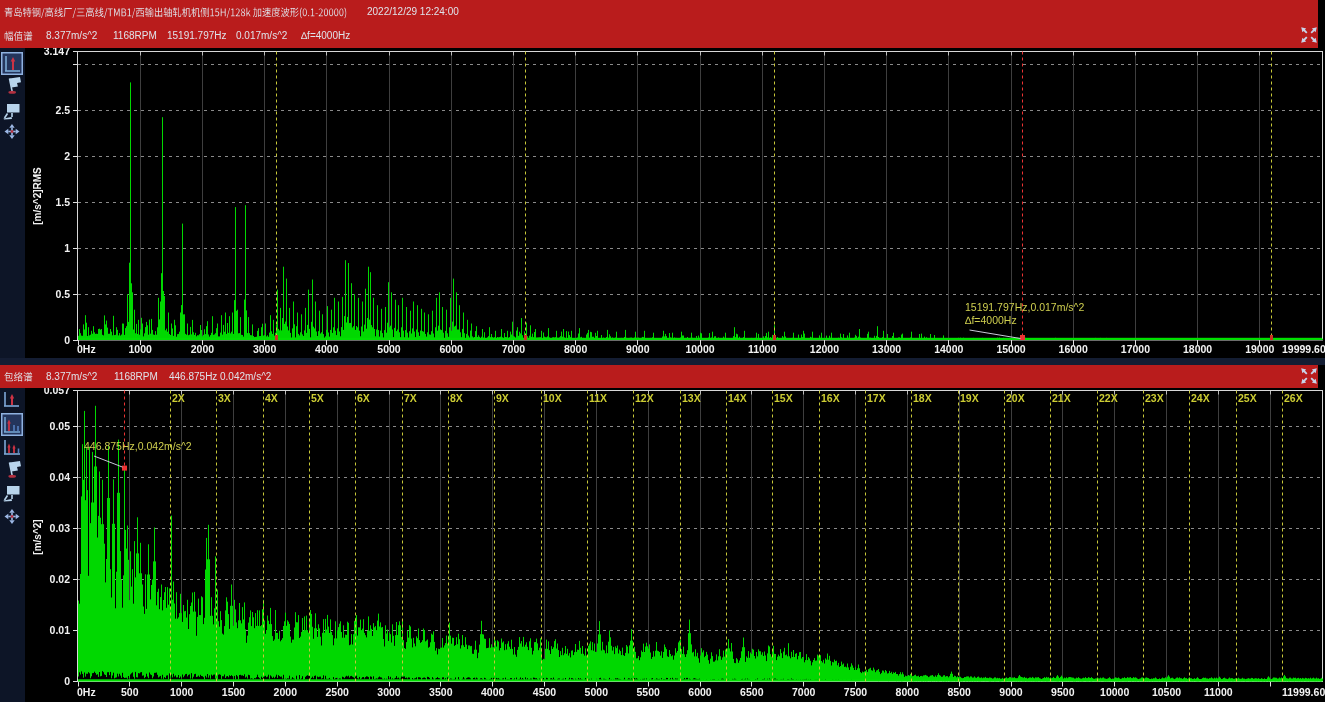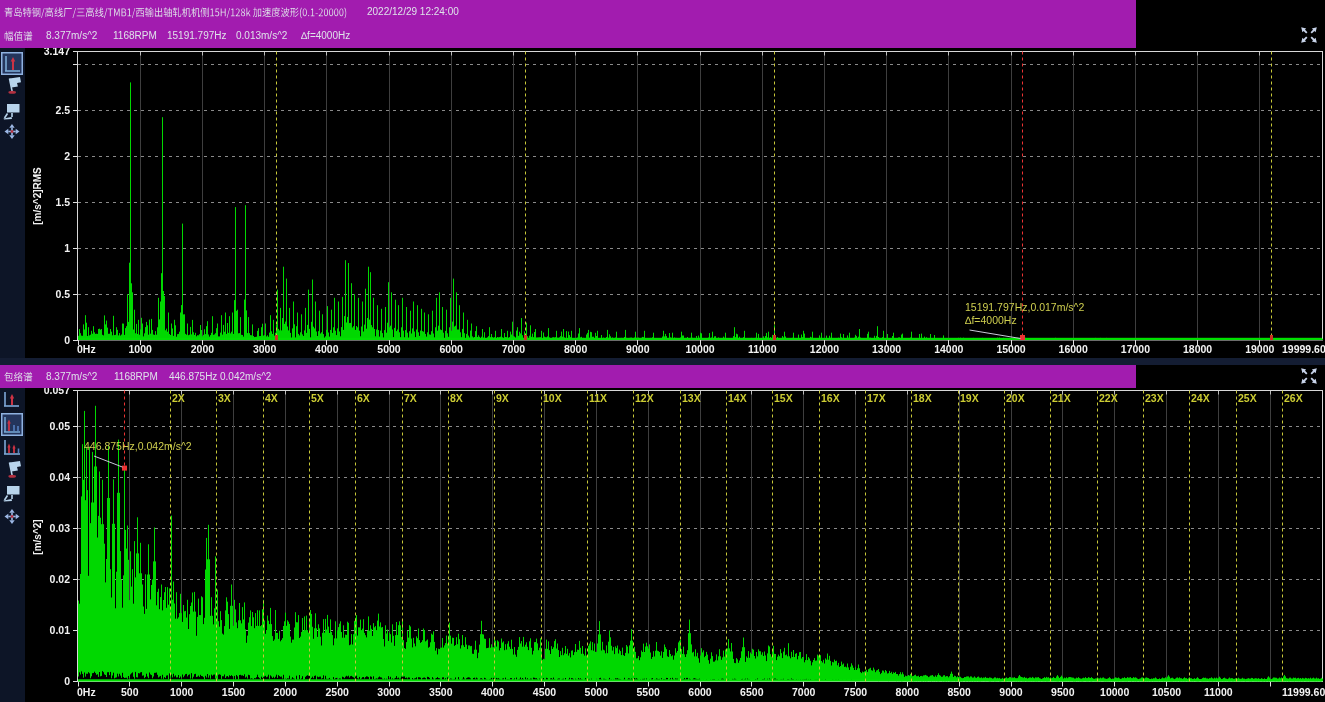--- a/index.html
+++ b/index.html
@@ -1,20 +1,20 @@
 <!DOCTYPE html>
-<html><head><meta charset="utf-8"><style>html,body{margin:0;padding:0;background:#000;}body{width:1325px;height:702px;overflow:hidden;font-family:"Liberation Sans",sans-serif;position:relative;}.bar{position:absolute;left:0;width:1136px;background:#a21caf;color:#dfe3ea;font-size:10px;}.bar span{position:absolute;top:0;line-height:24px;white-space:pre;}</style></head><body>
+<html><head><meta charset="utf-8"><style>html,body{margin:0;padding:0;background:#000;}body{width:1325px;height:702px;overflow:hidden;font-family:"Liberation Sans",sans-serif;position:relative;}.bar{position:absolute;left:0;width:1318px;background:#b91c1c;color:#dfe3ea;font-size:10px;}.bar span{position:absolute;top:0;line-height:24px;white-space:pre;}</style></head><body>
 <div class="bar" style="top:0;height:24px;">
     <span style="left:367px;">2022/12/29 12:24:00</span>
   </div>
 <div class="bar" style="top:24px;height:24px;">
     <span style="left:46px;">8.377m/s^2</span>
     <span style="left:113px;">1168RPM</span>
     <span style="left:167px;text-align:center;">15191.797Hz</span>
-    <span style="left:236px;">0.013m/s^2</span>
+    <span style="left:236px;">0.017m/s^2</span>
     <span style="left:301px;">∆f=4000Hz</span>
   </div>
 <svg style="position:absolute;left:0;top:0;" width="480" height="48" viewBox="0 0 480 48">
     <g fill="#dfe3ea" transform="translate(4,16.2) scale(0.882 1)">
       <path d="M7.7 -3.5V-2.8H2.9V-3.5ZM2.1 -4.1V0.9H2.9V-0.9H7.7V-0.0C7.7 0.1 7.6 0.2 7.5 0.2C7.3 0.2 6.7 0.2 6.0 0.2C6.1 0.4 6.2 0.6 6.3 0.8C7.2 0.8 7.7 0.8 8.1 0.7C8.4 0.6 8.5 0.4 8.5 -0.0V-4.1ZM2.9 -2.2H7.7V-1.4H2.9ZM4.8 -8.8V-8.1H1.3V-7.5H4.8V-6.8H1.7V-6.2H4.8V-5.4H0.6V-4.8H9.9V-5.4H5.6V-6.2H8.9V-6.8H5.6V-7.5H9.3V-8.1H5.6V-8.8Z M13.9 -6.2C14.6 -5.8 15.6 -5.4 16.1 -5.0L16.5 -5.6C16.0 -5.9 15.0 -6.4 14.3 -6.7ZM18.4 -7.8H15.6C15.7 -8.1 15.9 -8.4 16.1 -8.7L15.2 -8.9C15.1 -8.6 14.9 -8.2 14.8 -7.8H12.4V-3.5H19.3C19.2 -1.2 19.1 -0.3 18.8 -0.0C18.7 0.1 18.6 0.1 18.4 0.1L17.6 0.1V-2.7H16.9V-0.9H15.0V-3.1H14.2V-0.9H12.4V-2.7H11.7V-0.2H16.9V0.1H17.2C17.3 0.3 17.4 0.6 17.4 0.8C17.9 0.8 18.5 0.8 18.7 0.8C19.1 0.7 19.3 0.7 19.5 0.4C19.8 0.1 20.0 -1.0 20.1 -3.9C20.1 -4.0 20.1 -4.2 20.1 -4.2H13.2V-7.1H18.2C18.1 -6.0 18.0 -5.6 17.8 -5.4C17.7 -5.4 17.7 -5.4 17.5 -5.4C17.4 -5.4 17.1 -5.4 16.7 -5.4C16.8 -5.2 16.9 -4.9 16.9 -4.7C17.3 -4.7 17.7 -4.7 17.9 -4.7C18.1 -4.7 18.3 -4.8 18.4 -5.0C18.7 -5.2 18.8 -5.9 19.0 -7.5C19.0 -7.6 19.0 -7.8 19.0 -7.8Z M25.8 -2.2C26.3 -1.7 26.9 -1.0 27.1 -0.5L27.7 -0.9C27.5 -1.4 26.9 -2.1 26.4 -2.6ZM27.7 -8.8V-7.7H25.7V-7.0H27.7V-5.6H25.1V-4.9H29.0V-3.6H25.3V-2.9H29.0V-0.1C29.0 0.0 29.0 0.1 28.8 0.1C28.6 0.1 28.1 0.1 27.4 0.1C27.5 0.3 27.6 0.6 27.7 0.8C28.5 0.8 29.0 0.8 29.3 0.7C29.7 0.6 29.8 0.3 29.8 -0.1V-2.9H31.0V-3.6H29.8V-4.9H31.1V-5.6H28.5V-7.0H30.6V-7.7H28.5V-8.8ZM22.0 -8.0C21.9 -6.7 21.7 -5.3 21.4 -4.5C21.6 -4.4 21.9 -4.2 22.0 -4.1C22.2 -4.6 22.3 -5.2 22.4 -5.9H23.2V-3.3C22.6 -3.1 22.0 -3.0 21.5 -2.8L21.7 -2.0L23.2 -2.5V0.8H24.0V-2.8L25.1 -3.1L25.0 -3.9L24.0 -3.6V-5.9H25.0V-6.7H24.0V-8.8H23.2V-6.7H22.5C22.6 -7.1 22.6 -7.5 22.7 -7.9Z M33.3 -8.8C33.0 -7.8 32.5 -6.9 31.8 -6.2C32.0 -6.1 32.2 -5.7 32.2 -5.5C32.6 -5.9 32.9 -6.4 33.2 -6.9H35.7V-7.6H33.6C33.8 -7.9 33.9 -8.3 34.0 -8.6ZM33.5 0.8C33.7 0.6 34.0 0.4 35.7 -0.5C35.7 -0.6 35.6 -0.9 35.6 -1.1L34.3 -0.5V-2.9H35.8V-3.6H34.3V-5.0H35.5V-5.7H32.7V-5.0H33.6V-3.6H32.1V-2.9H33.6V-0.6C33.6 -0.2 33.4 0.0 33.2 0.1C33.3 0.3 33.5 0.6 33.5 0.8ZM36.0 -8.3V0.8H36.8V-7.6H40.5V-0.2C40.5 -0.1 40.4 0.0 40.3 0.0C40.2 0.0 39.7 0.0 39.1 -0.0C39.2 0.2 39.3 0.5 39.4 0.7C40.1 0.7 40.6 0.7 40.9 0.6C41.1 0.4 41.2 0.2 41.2 -0.2V-8.3ZM39.4 -7.2C39.2 -6.3 38.9 -5.5 38.7 -4.7C38.3 -5.3 37.9 -5.9 37.6 -6.5L37.0 -6.2C37.4 -5.5 37.9 -4.7 38.3 -3.8C37.9 -2.7 37.4 -1.6 36.8 -0.8C37.0 -0.7 37.3 -0.5 37.4 -0.4C37.9 -1.2 38.3 -2.0 38.7 -3.0C39.1 -2.3 39.4 -1.6 39.6 -1.0L40.2 -1.3C39.9 -2.0 39.5 -2.9 39.1 -3.9C39.4 -4.9 39.8 -6.0 40.0 -7.0Z M42.1 1.9H42.8L46.0 -8.3H45.3Z M49.1 -5.9H53.7V-4.9H49.1ZM48.3 -6.4V-4.3H54.5V-6.4ZM50.7 -8.7 51.1 -7.7H46.7V-7.0H56.0V-7.7H51.9C51.8 -8.1 51.6 -8.5 51.5 -8.9ZM47.1 -3.7V0.8H47.9V-3.1H54.8V0.0C54.8 0.1 54.8 0.2 54.7 0.2C54.5 0.2 54.0 0.2 53.6 0.2C53.7 0.3 53.8 0.6 53.8 0.8C54.5 0.8 55.0 0.8 55.2 0.7C55.5 0.6 55.6 0.4 55.6 0.0V-3.7ZM49.1 -2.5V0.2H49.8V-0.3H53.5V-2.5ZM49.8 -1.9H52.8V-0.9H49.8Z M57.2 -0.6 57.4 0.2C58.3 -0.1 59.6 -0.5 60.8 -0.8L60.7 -1.5C59.4 -1.1 58.1 -0.8 57.2 -0.6ZM64.0 -8.2C64.5 -7.9 65.2 -7.5 65.5 -7.2L66.0 -7.7C65.7 -8.0 65.0 -8.4 64.5 -8.6ZM57.4 -4.4C57.5 -4.5 57.8 -4.6 59.1 -4.7C58.6 -4.1 58.2 -3.5 58.0 -3.3C57.7 -2.9 57.4 -2.7 57.2 -2.6C57.3 -2.4 57.4 -2.1 57.4 -1.9C57.7 -2.0 58.0 -2.1 60.6 -2.7C60.6 -2.8 60.6 -3.1 60.6 -3.3L58.6 -3.0C59.4 -3.9 60.2 -5.1 60.8 -6.2L60.2 -6.6C60.0 -6.2 59.7 -5.8 59.5 -5.4L58.2 -5.3C58.8 -6.2 59.4 -7.3 59.9 -8.4L59.1 -8.8C58.7 -7.5 57.9 -6.2 57.7 -5.8C57.5 -5.5 57.3 -5.2 57.1 -5.2C57.2 -5.0 57.3 -4.6 57.4 -4.4ZM65.9 -3.7C65.5 -3.0 64.9 -2.4 64.3 -1.9C64.1 -2.4 63.9 -3.1 63.8 -3.9L66.5 -4.4L66.4 -5.1L63.7 -4.6C63.7 -5.0 63.6 -5.5 63.6 -5.9L66.2 -6.3L66.1 -7.0L63.6 -6.7C63.5 -7.4 63.5 -8.1 63.5 -8.8H62.7C62.8 -8.1 62.8 -7.3 62.8 -6.5L61.2 -6.3L61.3 -5.6L62.9 -5.8C62.9 -5.3 62.9 -4.9 63.0 -4.4L61.0 -4.0L61.1 -3.3L63.1 -3.7C63.2 -2.8 63.4 -2.0 63.6 -1.4C62.7 -0.8 61.7 -0.3 60.6 0.0C60.8 0.2 61.0 0.5 61.1 0.7C62.1 0.3 63.0 -0.1 63.9 -0.7C64.3 0.3 64.9 0.8 65.6 0.8C66.3 0.8 66.6 0.5 66.7 -0.7C66.5 -0.8 66.3 -1.0 66.1 -1.1C66.1 -0.2 66.0 0.0 65.7 0.0C65.2 0.0 64.8 -0.4 64.5 -1.2C65.4 -1.8 66.1 -2.5 66.6 -3.3Z M68.6 -8.1V-4.9C68.6 -3.4 68.5 -1.2 67.5 0.4C67.7 0.4 68.1 0.7 68.3 0.8C69.3 -0.8 69.5 -3.2 69.5 -4.9V-7.3H76.9V-8.1Z M77.7 1.9H78.4L81.6 -8.3H80.9Z M83.0 -7.8V-7.0H91.0V-7.8ZM83.7 -4.4V-3.6H90.1V-4.4ZM82.4 -0.7V0.1H91.5V-0.7Z M95.2 -5.9H99.8V-4.9H95.2ZM94.4 -6.4V-4.3H100.6V-6.4ZM96.9 -8.7 97.2 -7.7H92.9V-7.0H102.1V-7.7H98.0C97.9 -8.1 97.8 -8.5 97.6 -8.9ZM93.2 -3.7V0.8H94.0V-3.1H100.9V0.0C100.9 0.1 100.9 0.2 100.8 0.2C100.6 0.2 100.1 0.2 99.7 0.2C99.8 0.3 99.9 0.6 99.9 0.8C100.6 0.8 101.1 0.8 101.4 0.7C101.6 0.6 101.7 0.4 101.7 0.0V-3.7ZM95.2 -2.5V0.2H95.9V-0.3H99.6V-2.5ZM95.9 -1.9H98.9V-0.9H95.9Z M103.3 -0.6 103.5 0.2C104.4 -0.1 105.7 -0.5 106.9 -0.8L106.8 -1.5C105.5 -1.1 104.2 -0.8 103.3 -0.6ZM110.1 -8.2C110.6 -7.9 111.3 -7.5 111.6 -7.2L112.1 -7.7C111.8 -8.0 111.1 -8.4 110.6 -8.6ZM103.5 -4.4C103.6 -4.5 103.9 -4.6 105.2 -4.7C104.7 -4.1 104.3 -3.5 104.1 -3.3C103.8 -2.9 103.5 -2.7 103.3 -2.6C103.4 -2.4 103.5 -2.1 103.6 -1.9C103.8 -2.0 104.1 -2.1 106.8 -2.7C106.7 -2.8 106.7 -3.1 106.8 -3.3L104.7 -3.0C105.5 -3.9 106.3 -5.1 106.9 -6.2L106.3 -6.6C106.1 -6.2 105.9 -5.8 105.6 -5.4L104.3 -5.3C104.9 -6.2 105.5 -7.3 106.0 -8.4L105.2 -8.8C104.8 -7.5 104.1 -6.2 103.8 -5.8C103.6 -5.5 103.4 -5.2 103.2 -5.2C103.3 -5.0 103.4 -4.6 103.5 -4.4ZM112.0 -3.7C111.6 -3.0 111.1 -2.4 110.4 -1.9C110.2 -2.4 110.1 -3.1 110.0 -3.9L112.6 -4.4L112.5 -5.1L109.9 -4.6C109.8 -5.0 109.8 -5.5 109.7 -5.9L112.3 -6.3L112.2 -7.0L109.7 -6.7C109.7 -7.4 109.6 -8.1 109.6 -8.8H108.9C108.9 -8.1 108.9 -7.3 108.9 -6.5L107.3 -6.3L107.4 -5.6L109.0 -5.8C109.0 -5.3 109.1 -4.9 109.1 -4.4L107.1 -4.0L107.2 -3.3L109.2 -3.7C109.3 -2.8 109.5 -2.0 109.7 -1.4C108.8 -0.8 107.8 -0.3 106.7 0.0C106.9 0.2 107.1 0.5 107.2 0.7C108.2 0.3 109.1 -0.1 110.0 -0.7C110.4 0.3 111.0 0.8 111.7 0.8C112.5 0.8 112.7 0.5 112.8 -0.7C112.7 -0.8 112.4 -1.0 112.3 -1.1C112.2 -0.2 112.1 0.0 111.8 0.0C111.4 0.0 111.0 -0.4 110.6 -1.2C111.5 -1.8 112.2 -2.5 112.7 -3.3Z M113.3 1.9H114.1L117.2 -8.3H116.5Z M120.0 0.0H121.0V-6.9H123.3V-7.7H117.7V-6.9H120.0Z M124.7 0.0H125.6V-4.3C125.6 -4.9 125.5 -5.9 125.4 -6.5H125.5L126.1 -4.8L127.6 -0.8H128.2L129.7 -4.8L130.3 -6.5H130.3C130.3 -5.9 130.2 -4.9 130.2 -4.3V0.0H131.1V-7.7H129.9L128.5 -3.6C128.3 -3.1 128.1 -2.5 127.9 -2.0H127.9C127.7 -2.5 127.5 -3.1 127.3 -3.6L125.9 -7.7H124.7Z M133.2 0.0H135.7C137.4 0.0 138.6 -0.7 138.6 -2.3C138.6 -3.3 137.9 -3.9 137.0 -4.1V-4.1C137.7 -4.4 138.1 -5.1 138.1 -5.8C138.1 -7.2 137.1 -7.7 135.5 -7.7H133.2ZM134.2 -4.4V-6.9H135.4C136.6 -6.9 137.2 -6.6 137.2 -5.7C137.2 -4.9 136.7 -4.4 135.3 -4.4ZM134.2 -0.8V-3.7H135.5C136.9 -3.7 137.6 -3.2 137.6 -2.3C137.6 -1.2 136.9 -0.8 135.5 -0.8Z M140.0 0.0H144.2V-0.8H142.7V-7.7H141.9C141.5 -7.5 141.0 -7.3 140.3 -7.2V-6.5H141.7V-0.8H140.0Z M145.0 1.9H145.7L148.8 -8.3H148.2Z M149.6 -8.1V-7.4H152.7V-5.8H150.2V0.8H151.0V0.1H157.6V0.8H158.4V-5.8H155.7V-7.4H158.9V-8.1ZM151.0 -0.6V-2.6C151.1 -2.4 151.3 -2.2 151.4 -2.0C153.0 -2.8 153.4 -4.0 153.4 -5.1H155.0V-3.5C155.0 -2.6 155.2 -2.4 156.0 -2.4C156.2 -2.4 157.3 -2.4 157.5 -2.4H157.6V-0.6ZM151.0 -2.6V-5.1H152.7C152.7 -4.2 152.4 -3.3 151.0 -2.6ZM153.5 -5.8V-7.4H155.0V-5.8ZM155.7 -5.1H157.6V-3.2C157.6 -3.1 157.5 -3.1 157.4 -3.1C157.2 -3.1 156.3 -3.1 156.1 -3.1C155.8 -3.1 155.7 -3.2 155.7 -3.5Z M167.2 -4.7V-0.9H167.8V-4.7ZM168.5 -5.1V-0.1C168.5 0.1 168.5 0.1 168.4 0.1C168.3 0.1 167.8 0.1 167.3 0.1C167.5 0.3 167.5 0.6 167.6 0.7C168.2 0.7 168.6 0.7 168.9 0.6C169.1 0.5 169.2 0.3 169.2 -0.1V-5.1ZM160.3 -3.5C160.3 -3.5 160.6 -3.6 161.0 -3.6H161.8V-2.2C161.1 -2.0 160.5 -1.8 159.9 -1.8L160.1 -1.0L161.8 -1.4V0.8H162.5V-1.6L163.4 -1.8L163.3 -2.5L162.5 -2.3V-3.6H163.3V-4.3H162.5V-5.9H161.8V-4.3H160.9C161.2 -5.1 161.4 -5.9 161.6 -6.8H163.4V-7.6H161.8C161.9 -7.9 161.9 -8.3 162.0 -8.7L161.2 -8.8C161.2 -8.4 161.2 -8.0 161.1 -7.6H160.0V-6.8H160.9C160.8 -6.0 160.6 -5.3 160.5 -5.0C160.3 -4.5 160.2 -4.2 160.0 -4.1C160.1 -3.9 160.2 -3.6 160.3 -3.5ZM166.4 -8.9C165.7 -7.7 164.4 -6.7 163.2 -6.1C163.3 -6.0 163.6 -5.7 163.7 -5.5C164.0 -5.7 164.2 -5.8 164.5 -6.0V-5.6H168.4V-6.1C168.7 -5.9 168.9 -5.8 169.2 -5.6C169.3 -5.8 169.5 -6.1 169.7 -6.3C168.6 -6.7 167.6 -7.3 166.8 -8.2L167.1 -8.6ZM164.8 -6.2C165.4 -6.7 166.0 -7.2 166.4 -7.7C167.0 -7.1 167.5 -6.6 168.2 -6.2ZM166.0 -4.3V-3.4H164.5V-4.3ZM163.9 -4.9V0.8H164.5V-1.4H166.0V0.0C166.0 0.1 165.9 0.1 165.8 0.1C165.7 0.1 165.5 0.1 165.1 0.1C165.2 0.3 165.3 0.6 165.3 0.8C165.8 0.8 166.1 0.8 166.3 0.7C166.6 0.5 166.6 0.3 166.6 0.0V-4.9ZM164.5 -2.8H166.0V-2.0H164.5Z M171.1 -3.6V0.2H178.6V0.8H179.4V-3.6H178.6V-0.6H175.7V-4.2H179.0V-7.9H178.1V-5.0H175.7V-8.8H174.8V-5.0H172.4V-7.9H171.6V-4.2H174.8V-0.6H172.0V-3.6Z M186.1 -2.9H187.5V-0.5H186.1ZM186.1 -3.6V-5.9H187.5V-3.6ZM189.5 -2.9V-0.5H188.2V-2.9ZM189.5 -3.6H188.2V-5.9H189.5ZM187.4 -8.8V-6.6H185.4V0.8H186.1V0.3H189.5V0.8H190.3V-6.6H188.2V-8.8ZM181.4 -3.5C181.5 -3.6 181.8 -3.6 182.2 -3.6H183.2V-2.1L181.0 -1.8L181.1 -1.0L183.2 -1.4V0.8H183.9V-1.5L185.0 -1.8L184.9 -2.4L183.9 -2.3V-3.6H184.9V-4.3H183.9V-6.0H183.2V-4.3H182.1C182.4 -5.1 182.7 -6.0 183.0 -6.9H184.9V-7.6H183.1C183.2 -8.0 183.3 -8.3 183.4 -8.7L182.6 -8.8C182.6 -8.4 182.5 -8.0 182.4 -7.6H181.1V-6.9H182.2C182.0 -6.0 181.8 -5.3 181.7 -5.0C181.5 -4.6 181.3 -4.2 181.1 -4.2C181.2 -4.0 181.4 -3.6 181.4 -3.5Z M197.3 -8.6V-0.6C197.3 0.4 197.6 0.6 198.5 0.6H199.7C200.8 0.6 200.9 -0.0 201.0 -2.2C200.8 -2.3 200.5 -2.4 200.3 -2.6C200.2 -0.6 200.2 -0.1 199.7 -0.1H198.6C198.2 -0.1 198.0 -0.2 198.0 -0.7V-8.6ZM192.0 -3.5C192.1 -3.6 192.4 -3.6 192.9 -3.6H194.1V-2.1C193.1 -2.0 192.1 -1.9 191.4 -1.8L191.6 -1.0L194.1 -1.4V0.9H194.9V-1.5L196.5 -1.8L196.5 -2.5L194.9 -2.2V-3.6H196.5V-4.3H194.9V-5.9H194.1V-4.3H192.7C193.1 -5.1 193.4 -5.9 193.7 -6.8H196.5V-7.6H193.9C194.0 -7.9 194.1 -8.3 194.2 -8.7L193.3 -8.8C193.3 -8.4 193.2 -8.0 193.1 -7.6H191.5V-6.8H192.9C192.6 -6.0 192.4 -5.3 192.3 -5.1C192.1 -4.6 191.9 -4.3 191.8 -4.2C191.8 -4.0 192.0 -3.6 192.0 -3.5Z M206.7 -8.2V-4.9C206.7 -3.2 206.6 -1.1 205.2 0.3C205.3 0.4 205.7 0.7 205.8 0.8C207.3 -0.7 207.5 -3.1 207.5 -4.9V-7.5H209.5V-0.7C209.5 0.2 209.5 0.4 209.7 0.5C209.9 0.7 210.1 0.7 210.3 0.7C210.5 0.7 210.7 0.7 210.9 0.7C211.1 0.7 211.3 0.7 211.4 0.6C211.6 0.5 211.6 0.3 211.7 0.0C211.7 -0.3 211.8 -1.0 211.8 -1.6C211.6 -1.7 211.3 -1.8 211.2 -2.0C211.2 -1.3 211.2 -0.7 211.1 -0.5C211.1 -0.2 211.1 -0.1 211.0 -0.1C211.0 -0.0 210.9 0.0 210.8 0.0C210.7 0.0 210.6 0.0 210.5 0.0C210.4 0.0 210.4 -0.0 210.3 -0.1C210.3 -0.1 210.3 -0.3 210.3 -0.7V-8.2ZM203.8 -8.8V-6.6H202.1V-5.8H203.7C203.3 -4.4 202.5 -2.7 201.8 -1.8C201.9 -1.6 202.1 -1.3 202.2 -1.1C202.8 -1.8 203.4 -3.0 203.8 -4.3V0.8H204.6V-4.0C205.0 -3.5 205.5 -2.8 205.7 -2.5L206.2 -3.1C205.9 -3.4 204.9 -4.5 204.6 -4.9V-5.8H206.1V-6.6H204.6V-8.8Z M217.2 -8.2V-4.9C217.2 -3.2 217.1 -1.1 215.7 0.3C215.8 0.4 216.2 0.7 216.3 0.8C217.8 -0.7 218.0 -3.1 218.0 -4.9V-7.5H220.0V-0.7C220.0 0.2 220.0 0.4 220.2 0.5C220.4 0.7 220.6 0.7 220.8 0.7C221.0 0.7 221.2 0.7 221.4 0.7C221.6 0.7 221.8 0.7 221.9 0.6C222.1 0.5 222.1 0.3 222.2 0.0C222.2 -0.3 222.3 -1.0 222.3 -1.6C222.1 -1.7 221.8 -1.8 221.7 -2.0C221.7 -1.3 221.7 -0.7 221.6 -0.5C221.6 -0.2 221.6 -0.1 221.5 -0.1C221.5 -0.0 221.4 0.0 221.3 0.0C221.2 0.0 221.1 0.0 221.0 0.0C220.9 0.0 220.9 -0.0 220.8 -0.1C220.8 -0.1 220.8 -0.3 220.8 -0.7V-8.2ZM214.3 -8.8V-6.6H212.6V-5.8H214.2C213.8 -4.4 213.0 -2.7 212.3 -1.8C212.4 -1.6 212.6 -1.3 212.7 -1.1C213.3 -1.8 213.9 -3.0 214.3 -4.3V0.8H215.1V-4.0C215.5 -3.5 216.0 -2.8 216.2 -2.5L216.7 -3.1C216.4 -3.4 215.4 -4.5 215.1 -4.9V-5.8H216.6V-6.6H215.1V-8.8Z M227.5 -1.0C228.0 -0.5 228.6 0.3 228.9 0.7L229.4 0.4C229.1 -0.1 228.5 -0.8 228.0 -1.4ZM225.6 -8.2V-1.6H226.2V-7.5H228.5V-1.6H229.2V-8.2ZM231.5 -8.7V-0.1C231.5 0.1 231.5 0.1 231.3 0.1C231.2 0.1 230.7 0.1 230.2 0.1C230.3 0.3 230.4 0.6 230.5 0.8C231.2 0.8 231.6 0.8 231.8 0.7C232.1 0.6 232.2 0.3 232.2 -0.1V-8.7ZM230.0 -7.8V-1.5H230.6V-7.8ZM227.0 -6.8V-3.3C227.0 -2.0 226.9 -0.6 225.3 0.4C225.4 0.5 225.6 0.7 225.7 0.8C227.4 -0.2 227.7 -1.8 227.7 -3.3V-6.8ZM224.6 -8.8C224.2 -7.2 223.6 -5.6 222.8 -4.5C222.9 -4.3 223.1 -3.9 223.2 -3.8C223.5 -4.2 223.7 -4.6 224.0 -5.1V0.8H224.6V-6.6C224.9 -7.3 225.1 -7.9 225.3 -8.6Z M233.9 0.0H238.2V-0.8H236.6V-7.7H235.9C235.5 -7.5 235.0 -7.3 234.3 -7.2V-6.5H235.7V-0.8H233.9Z M241.6 0.1C242.9 0.1 244.1 -0.8 244.1 -2.5C244.1 -4.2 243.1 -5.0 241.8 -5.0C241.3 -5.0 241.0 -4.8 240.6 -4.7L240.8 -6.9H243.7V-7.7H240.0L239.7 -4.1L240.3 -3.8C240.7 -4.1 241.0 -4.2 241.5 -4.2C242.5 -4.2 243.1 -3.6 243.1 -2.5C243.1 -1.4 242.4 -0.7 241.5 -0.7C240.6 -0.7 240.0 -1.1 239.6 -1.5L239.1 -0.9C239.6 -0.4 240.4 0.1 241.6 0.1Z M245.7 0.0H246.7V-3.6H250.3V0.0H251.3V-7.7H250.3V-4.5H246.7V-7.7H245.7Z M252.4 1.9H253.1L256.3 -8.3H255.6Z M257.3 0.0H261.6V-0.8H260.0V-7.7H259.3C258.9 -7.5 258.4 -7.3 257.7 -7.2V-6.5H259.1V-0.8H257.3Z M262.7 0.0H267.6V-0.8H265.4C265.0 -0.8 264.6 -0.8 264.2 -0.8C266.0 -2.5 267.2 -4.0 267.2 -5.6C267.2 -6.9 266.3 -7.8 264.9 -7.8C264.0 -7.8 263.3 -7.4 262.7 -6.7L263.2 -6.2C263.7 -6.7 264.2 -7.1 264.8 -7.1C265.8 -7.1 266.2 -6.4 266.2 -5.5C266.2 -4.2 265.1 -2.7 262.7 -0.6Z M271.0 0.1C272.5 0.1 273.4 -0.7 273.4 -1.8C273.4 -2.9 272.8 -3.5 272.1 -3.9V-3.9C272.6 -4.3 273.1 -5.0 273.1 -5.8C273.1 -7.0 272.3 -7.8 271.0 -7.8C269.8 -7.8 268.9 -7.0 268.9 -5.9C268.9 -5.1 269.4 -4.5 270.0 -4.1V-4.0C269.3 -3.7 268.6 -2.9 268.6 -1.9C268.6 -0.7 269.6 0.1 271.0 0.1ZM271.5 -4.2C270.6 -4.5 269.8 -4.9 269.8 -5.9C269.8 -6.6 270.3 -7.1 271.0 -7.1C271.8 -7.1 272.3 -6.5 272.3 -5.7C272.3 -5.2 272.1 -4.6 271.5 -4.2ZM271.0 -0.6C270.1 -0.6 269.4 -1.2 269.4 -2.0C269.4 -2.7 269.8 -3.3 270.5 -3.7C271.6 -3.3 272.5 -2.9 272.5 -1.9C272.5 -1.1 271.9 -0.6 271.0 -0.6Z M274.9 0.0H275.8V-1.5L276.9 -2.8L278.6 0.0H279.6L277.4 -3.4L279.3 -5.7H278.3L275.9 -2.7H275.8V-8.4H274.9Z M288.1 -7.5V0.7H288.8V-0.1H290.8V0.6H291.6V-7.5ZM288.8 -0.9V-6.8H290.8V-0.9ZM284.1 -8.7 284.1 -6.8H282.6V-6.1H284.1C284.0 -3.4 283.7 -1.1 282.3 0.3C282.5 0.4 282.8 0.7 283.0 0.9C284.4 -0.7 284.7 -3.2 284.8 -6.1H286.4C286.3 -2.0 286.3 -0.6 286.0 -0.3C285.9 -0.1 285.8 -0.1 285.7 -0.1C285.5 -0.1 285.0 -0.1 284.5 -0.1C284.7 0.1 284.7 0.4 284.8 0.6C285.2 0.7 285.7 0.7 286.0 0.6C286.3 0.6 286.5 0.5 286.7 0.2C287.0 -0.2 287.1 -1.8 287.2 -6.4C287.2 -6.5 287.2 -6.8 287.2 -6.8H284.9L284.9 -8.7Z M293.3 -8.0C293.9 -7.4 294.6 -6.7 294.9 -6.2L295.5 -6.6C295.2 -7.1 294.5 -7.9 293.9 -8.4ZM295.3 -5.1H293.1V-4.3H294.6V-1.1C294.1 -0.9 293.5 -0.4 293.0 0.1L293.5 0.8C294.0 0.1 294.6 -0.5 295.0 -0.5C295.2 -0.5 295.5 -0.1 296.0 0.1C296.7 0.5 297.6 0.6 298.9 0.6C299.8 0.6 301.7 0.6 302.4 0.5C302.4 0.3 302.6 -0.1 302.7 -0.3C301.6 -0.1 300.1 -0.1 298.9 -0.1C297.7 -0.1 296.8 -0.1 296.2 -0.5C295.8 -0.7 295.6 -0.9 295.3 -1.0ZM297.0 -5.5H298.7V-4.2H297.0ZM299.5 -5.5H301.2V-4.2H299.5ZM298.7 -8.8V-7.7H295.9V-7.0H298.7V-6.2H296.3V-3.6H298.4C297.8 -2.7 296.7 -1.8 295.8 -1.4C295.9 -1.3 296.2 -1.0 296.3 -0.8C297.1 -1.3 298.1 -2.1 298.7 -3.0V-0.5H299.5V-3.0C300.4 -2.3 301.3 -1.5 301.8 -1.0L302.3 -1.5C301.7 -2.1 300.7 -2.9 299.7 -3.6H302.0V-6.2H299.5V-7.0H302.5V-7.7H299.5V-8.8Z M307.1 -6.8V-5.8H305.4V-5.2H307.1V-3.5H311.2V-5.2H312.9V-5.8H311.2V-6.8H310.4V-5.8H307.9V-6.8ZM310.4 -5.2V-4.1H307.9V-5.2ZM311.0 -2.1C310.5 -1.6 309.9 -1.2 309.1 -0.8C308.4 -1.2 307.8 -1.6 307.3 -2.1ZM305.6 -2.8V-2.1H306.9L306.6 -2.0C307.0 -1.4 307.6 -0.9 308.3 -0.5C307.3 -0.2 306.2 0.0 305.1 0.1C305.2 0.3 305.3 0.6 305.4 0.8C306.7 0.6 308.0 0.4 309.1 -0.1C310.1 0.4 311.4 0.7 312.7 0.8C312.8 0.6 313.0 0.3 313.2 0.2C312.0 0.1 310.9 -0.2 310.0 -0.5C310.9 -1.0 311.7 -1.6 312.2 -2.6L311.7 -2.8L311.5 -2.8ZM308.0 -8.7C308.2 -8.4 308.3 -8.1 308.4 -7.8H304.4V-4.9C304.4 -3.3 304.3 -1.1 303.4 0.5C303.6 0.5 304.0 0.7 304.1 0.8C305.0 -0.8 305.2 -3.2 305.2 -4.9V-7.0H313.0V-7.8H309.3C309.2 -8.1 309.0 -8.5 308.8 -8.9Z M314.5 -8.2C315.1 -7.8 315.9 -7.3 316.3 -7.0L316.8 -7.6C316.4 -7.9 315.6 -8.4 315.0 -8.7ZM313.9 -5.3C314.6 -5.0 315.4 -4.5 315.8 -4.2L316.3 -4.8C315.9 -5.2 315.0 -5.6 314.4 -5.9ZM314.2 0.2 314.9 0.7C315.4 -0.3 316.1 -1.6 316.5 -2.7L315.9 -3.2C315.4 -2.0 314.7 -0.6 314.2 0.2ZM319.8 -6.6V-4.7H318.0V-6.6ZM317.3 -7.3V-4.6C317.3 -3.1 317.2 -1.0 316.0 0.4C316.2 0.5 316.5 0.7 316.7 0.8C317.7 -0.5 318.0 -2.4 318.0 -4.0H318.3C318.7 -2.9 319.2 -2.0 320.0 -1.2C319.2 -0.6 318.4 -0.1 317.4 0.2C317.6 0.3 317.8 0.7 317.9 0.9C318.9 0.5 319.7 0.0 320.5 -0.6C321.3 0.0 322.2 0.5 323.2 0.8C323.3 0.6 323.5 0.3 323.7 0.2C322.7 -0.1 321.8 -0.6 321.1 -1.2C321.9 -2.0 322.5 -3.1 322.9 -4.5L322.4 -4.7L322.2 -4.7H320.6V-6.6H322.6C322.4 -6.1 322.2 -5.6 322.0 -5.3L322.7 -5.0C323.0 -5.6 323.3 -6.4 323.6 -7.2L323.0 -7.3L322.9 -7.3H320.6V-8.8H319.8V-7.3ZM319.0 -4.0H321.9C321.6 -3.1 321.1 -2.3 320.5 -1.7C319.9 -2.3 319.4 -3.1 319.0 -4.0Z M332.9 -8.7C332.3 -7.8 331.1 -6.9 330.1 -6.4C330.3 -6.3 330.5 -6.0 330.6 -5.8C331.7 -6.4 332.9 -7.4 333.7 -8.3ZM333.2 -5.8C332.5 -4.8 331.3 -3.9 330.2 -3.3C330.4 -3.2 330.6 -3.0 330.7 -2.8C331.9 -3.4 333.1 -4.4 334.0 -5.5ZM333.5 -2.9C332.7 -1.6 331.2 -0.4 329.6 0.2C329.8 0.4 330.1 0.6 330.2 0.8C331.8 0.1 333.3 -1.2 334.2 -2.6ZM328.3 -7.4V-4.7H326.6V-7.4ZM324.5 -4.7V-4.0H325.8C325.8 -2.4 325.6 -0.9 324.4 0.4C324.6 0.5 324.9 0.7 325.0 0.9C326.3 -0.5 326.5 -2.2 326.6 -4.0H328.3V0.8H329.1V-4.0H330.2V-4.7H329.1V-7.4H330.1V-8.2H324.7V-7.4H325.9V-4.7Z M337.1 2.1 337.6 1.8C336.7 0.3 336.3 -1.5 336.3 -3.3C336.3 -5.0 336.7 -6.8 337.6 -8.3L337.1 -8.6C336.1 -7.0 335.5 -5.3 335.5 -3.3C335.5 -1.2 336.1 0.5 337.1 2.1Z M341.0 0.1C342.5 0.1 343.4 -1.2 343.4 -3.9C343.4 -6.5 342.5 -7.8 341.0 -7.8C339.5 -7.8 338.6 -6.5 338.6 -3.9C338.6 -1.2 339.5 0.1 341.0 0.1ZM341.0 -0.6C340.1 -0.6 339.5 -1.6 339.5 -3.9C339.5 -6.1 340.1 -7.1 341.0 -7.1C341.9 -7.1 342.5 -6.1 342.5 -3.9C342.5 -1.6 341.9 -0.6 341.0 -0.6Z M345.4 0.1C345.8 0.1 346.1 -0.2 346.1 -0.6C346.1 -1.0 345.8 -1.3 345.4 -1.3C345.0 -1.3 344.7 -1.0 344.7 -0.6C344.7 -0.2 345.0 0.1 345.4 0.1Z M347.8 0.0H352.0V-0.8H350.4V-7.7H349.7C349.3 -7.5 348.8 -7.3 348.1 -7.2V-6.5H349.5V-0.8H347.8Z M353.2 -2.6H355.8V-3.3H353.2Z M356.8 0.0H361.6V-0.8H359.5C359.1 -0.8 358.6 -0.8 358.2 -0.8C360.0 -2.5 361.3 -4.0 361.3 -5.6C361.3 -6.9 360.4 -7.8 359.0 -7.8C358.0 -7.8 357.4 -7.4 356.7 -6.7L357.3 -6.2C357.7 -6.7 358.3 -7.1 358.9 -7.1C359.8 -7.1 360.3 -6.4 360.3 -5.5C360.3 -4.2 359.2 -2.7 356.8 -0.6Z M365.1 0.1C366.5 0.1 367.5 -1.2 367.5 -3.9C367.5 -6.5 366.5 -7.8 365.1 -7.8C363.6 -7.8 362.7 -6.5 362.7 -3.9C362.7 -1.2 363.6 0.1 365.1 0.1ZM365.1 -0.6C364.2 -0.6 363.6 -1.6 363.6 -3.9C363.6 -6.1 364.2 -7.1 365.1 -7.1C365.9 -7.1 366.5 -6.1 366.5 -3.9C366.5 -1.6 365.9 -0.6 365.1 -0.6Z M370.9 0.1C372.4 0.1 373.3 -1.2 373.3 -3.9C373.3 -6.5 372.4 -7.8 370.9 -7.8C369.4 -7.8 368.5 -6.5 368.5 -3.9C368.5 -1.2 369.4 0.1 370.9 0.1ZM370.9 -0.6C370.0 -0.6 369.4 -1.6 369.4 -3.9C369.4 -6.1 370.0 -7.1 370.9 -7.1C371.8 -7.1 372.4 -6.1 372.4 -3.9C372.4 -1.6 371.8 -0.6 370.9 -0.6Z M376.7 0.1C378.2 0.1 379.1 -1.2 379.1 -3.9C379.1 -6.5 378.2 -7.8 376.7 -7.8C375.2 -7.8 374.3 -6.5 374.3 -3.9C374.3 -1.2 375.2 0.1 376.7 0.1ZM376.7 -0.6C375.8 -0.6 375.2 -1.6 375.2 -3.9C375.2 -6.1 375.8 -7.1 376.7 -7.1C377.6 -7.1 378.2 -6.1 378.2 -3.9C378.2 -1.6 377.6 -0.6 376.7 -0.6Z M382.5 0.1C384.0 0.1 384.9 -1.2 384.9 -3.9C384.9 -6.5 384.0 -7.8 382.5 -7.8C381.1 -7.8 380.2 -6.5 380.2 -3.9C380.2 -1.2 381.1 0.1 382.5 0.1ZM382.5 -0.6C381.7 -0.6 381.1 -1.6 381.1 -3.9C381.1 -6.1 381.7 -7.1 382.5 -7.1C383.4 -7.1 384.0 -6.1 384.0 -3.9C384.0 -1.6 383.4 -0.6 382.5 -0.6Z M386.5 2.1C387.5 0.5 388.0 -1.2 388.0 -3.3C388.0 -5.3 387.5 -7.0 386.5 -8.6L385.9 -8.3C386.8 -6.8 387.3 -5.0 387.3 -3.3C387.3 -1.5 386.8 0.3 385.9 1.8Z"></path>
     </g>
     <g fill="#dfe3ea" transform="translate(4,40) scale(0.91 1)">
       <path d="M4.5 -8.3V-7.6H10.0V-8.3ZM5.8 -6.2H8.7V-5.0H5.8ZM5.1 -6.9V-4.4H9.4V-6.9ZM0.7 -6.8V-1.3H1.3V-6.1H2.1V0.8H2.8V-6.1H3.6V-2.2C3.6 -2.1 3.5 -2.1 3.5 -2.1C3.4 -2.1 3.2 -2.1 2.9 -2.1C3.0 -1.9 3.1 -1.6 3.2 -1.4C3.5 -1.4 3.8 -1.4 3.9 -1.6C4.1 -1.7 4.2 -1.9 4.2 -2.2V-6.8H2.8V-8.8H2.1V-6.8ZM5.3 -1.2H6.8V-0.2H5.3ZM9.1 -1.2V-0.2H7.5V-1.2ZM5.3 -1.9V-3.0H6.8V-1.9ZM9.1 -1.9H7.5V-3.0H9.1ZM4.6 -3.6V0.8H5.3V0.5H9.1V0.8H9.9V-3.6Z M16.8 -8.8C16.8 -8.5 16.7 -8.1 16.7 -7.7H14.0V-7.0H16.5C16.5 -6.7 16.4 -6.4 16.3 -6.1H14.5V-0.1H13.5V0.5H20.6V-0.1H19.6V-6.1H17.0C17.1 -6.4 17.2 -6.7 17.3 -7.0H20.2V-7.7H17.4L17.6 -8.8ZM15.2 -0.1V-1.0H18.9V-0.1ZM15.2 -4.0H18.9V-3.1H15.2ZM15.2 -4.6V-5.4H18.9V-4.6ZM15.2 -2.5H18.9V-1.6H15.2ZM13.3 -8.8C12.7 -7.2 11.8 -5.6 10.8 -4.6C11.0 -4.4 11.2 -4.0 11.3 -3.8C11.6 -4.2 11.9 -4.6 12.2 -5.0V0.8H12.9V-6.2C13.3 -6.9 13.7 -7.8 14.0 -8.6Z M21.9 -8.1C22.5 -7.5 23.1 -6.8 23.4 -6.4L24.0 -6.9C23.7 -7.4 23.0 -8.0 22.5 -8.5ZM24.5 -6.3C24.9 -5.9 25.2 -5.4 25.4 -5.0L25.9 -5.3C25.8 -5.7 25.4 -6.2 25.0 -6.6ZM30.0 -6.6C29.8 -6.2 29.5 -5.6 29.2 -5.2L29.7 -5.0C30.0 -5.3 30.3 -5.8 30.6 -6.3ZM21.5 -5.5V-4.8H22.9V-0.9C22.9 -0.5 22.6 -0.2 22.4 -0.1C22.6 0.1 22.7 0.4 22.8 0.6C23.0 0.4 23.2 0.2 24.9 -1.0C24.8 -1.1 24.7 -1.4 24.6 -1.6L23.6 -1.0V-5.5ZM24.1 -4.7V-4.0H31.1V-4.7H28.8V-6.8H30.7V-7.5H28.9C29.2 -7.8 29.4 -8.2 29.6 -8.6L28.9 -8.9C28.8 -8.5 28.5 -7.9 28.3 -7.5H26.6L26.9 -7.7C26.8 -8.0 26.4 -8.5 26.1 -8.8L25.5 -8.6C25.8 -8.2 26.1 -7.8 26.2 -7.5H24.5V-6.8H26.3V-4.7ZM27.0 -6.8H28.1V-4.7H27.0ZM25.9 -1.3H29.4V-0.4H25.9ZM25.9 -1.9V-2.7H29.4V-1.9ZM25.2 -3.4V0.8H25.9V0.2H29.4V0.8H30.1V-3.4Z"></path>
     </g>
   </svg>

